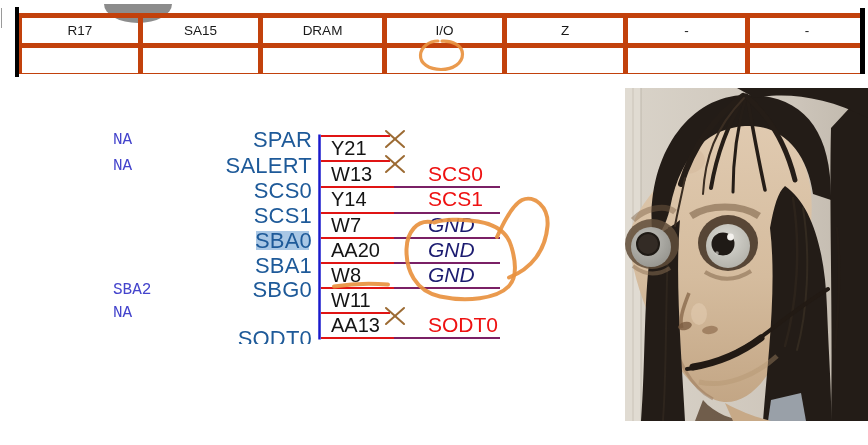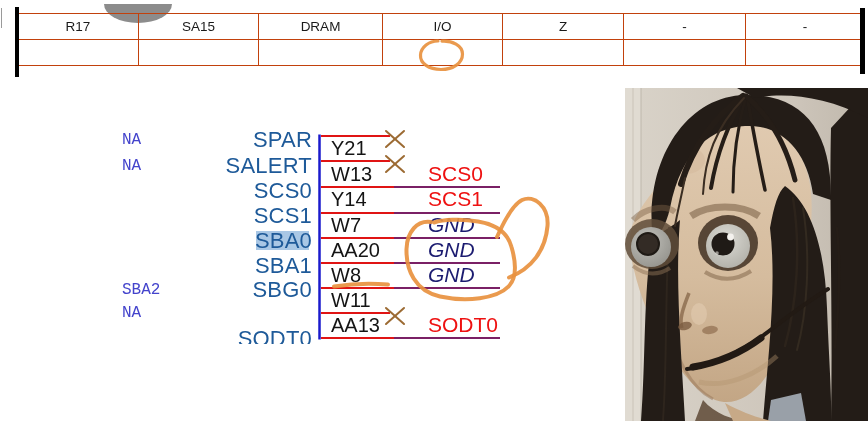--- a/index.html
+++ b/index.html
@@ -9,36 +9,36 @@
     --annotation-orange:#e8913f; --gray-blob:#8c8c8c; --table-text:#1a1a1a;
   }
   html,body{margin:0;padding:0;background:#fff;}
   #stage{position:relative;width:868px;height:445px;background:#fff;overflow:hidden;
          font-family:"Liberation Sans",sans-serif;}
   
   .blob-svg{position:absolute;left:104px;top:4px;z-index:1;}
   .edge-tick{position:absolute;left:1px;top:8px;width:1px;height:20px;background:#9a9a9a;z-index:1;}
   .tbl-wrap{position:absolute;left:17px;top:13px;width:847px;height:61px;overflow:hidden;z-index:2;}
   .tbl-wrap table{border-collapse:collapse;table-layout:fixed;width:847px;}
-  .tbl-wrap td{border:1px solid #c2410c;height:25px;text-align:center;vertical-align:middle;
+  .tbl-wrap td{border:5px solid #c2410c;height:25px;text-align:center;vertical-align:middle;
                font-size:13.5px;color:var(--table-text);padding:0;overflow:hidden;background:transparent;}
   .hl-span{background:var(--highlight-blue);padding:0 3px;}
   .thick-bar{position:absolute;background:#000;z-index:3;}
   #bar-left{left:15px;top:7px;width:4px;height:70px;}
   #bar-right{left:860px;top:8px;width:5px;height:66px;}
   
   .diagram{position:absolute;left:80px;top:120px;width:480px;height:224px;overflow:hidden;z-index:3;}
   .dg-lines{position:absolute;left:0;top:0;}
   .dg-signal{position:absolute;left:112px;width:120px;text-align:right;font-size:22px;line-height:24px;
              color:var(--signal-blue);letter-spacing:.2px;white-space:nowrap;}
   .dg-pin{position:absolute;left:251px;font-size:20px;line-height:22px;color:#141414;white-space:nowrap;}
   .dg-net{position:absolute;left:348px;font-size:21px;line-height:22px;white-space:nowrap;}
   .net-red{color:var(--net-red);} .net-navy{color:var(--gnd-navy);font-style:italic;}
   .dg-left{position:absolute;left:33px;font-family:"Liberation Mono",monospace;font-size:16px;
-           line-height:18px;color:var(--left-label-blue);white-space:nowrap;margin-left:9px;}
+           line-height:18px;color:var(--left-label-blue);white-space:nowrap;}
   .dg-hl{position:absolute;left:176px;top:111px;width:53px;height:19px;background:var(--highlight-blue);}
   .bus{stroke:var(--bus-blue);stroke-width:2.5;}
   .w-red{stroke:var(--wire-red);stroke-width:2;}
   .w-purple{stroke:var(--wire-purple);stroke-width:2;}
   .xmark{stroke:var(--x-mark-brown);stroke-width:2;stroke-linecap:round;}
   
   .photo{position:absolute;left:625px;top:88px;z-index:4;}
   .annos{position:absolute;left:0;top:0;z-index:10;pointer-events:none;}
   .orange{stroke:var(--annotation-orange);stroke-width:4;fill:none;stroke-linecap:round;
           stroke-linejoin:round;opacity:.92;}

